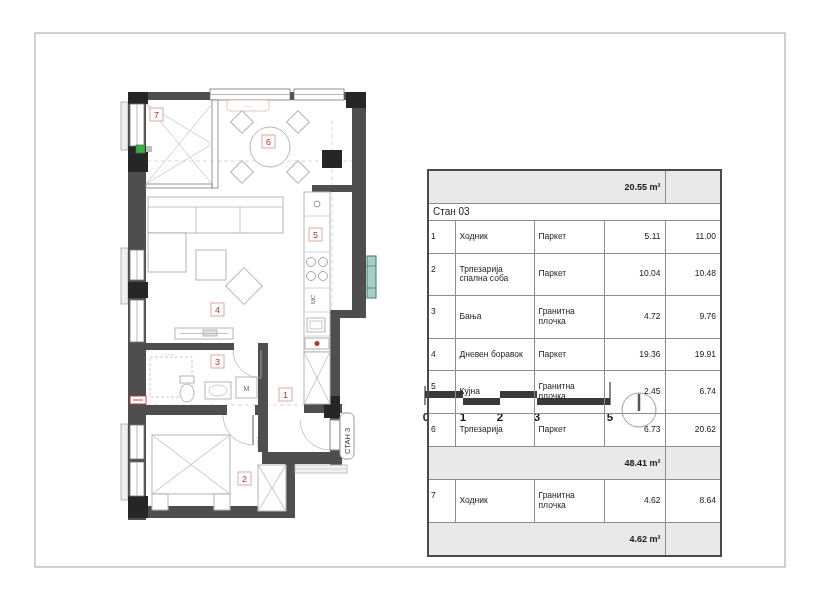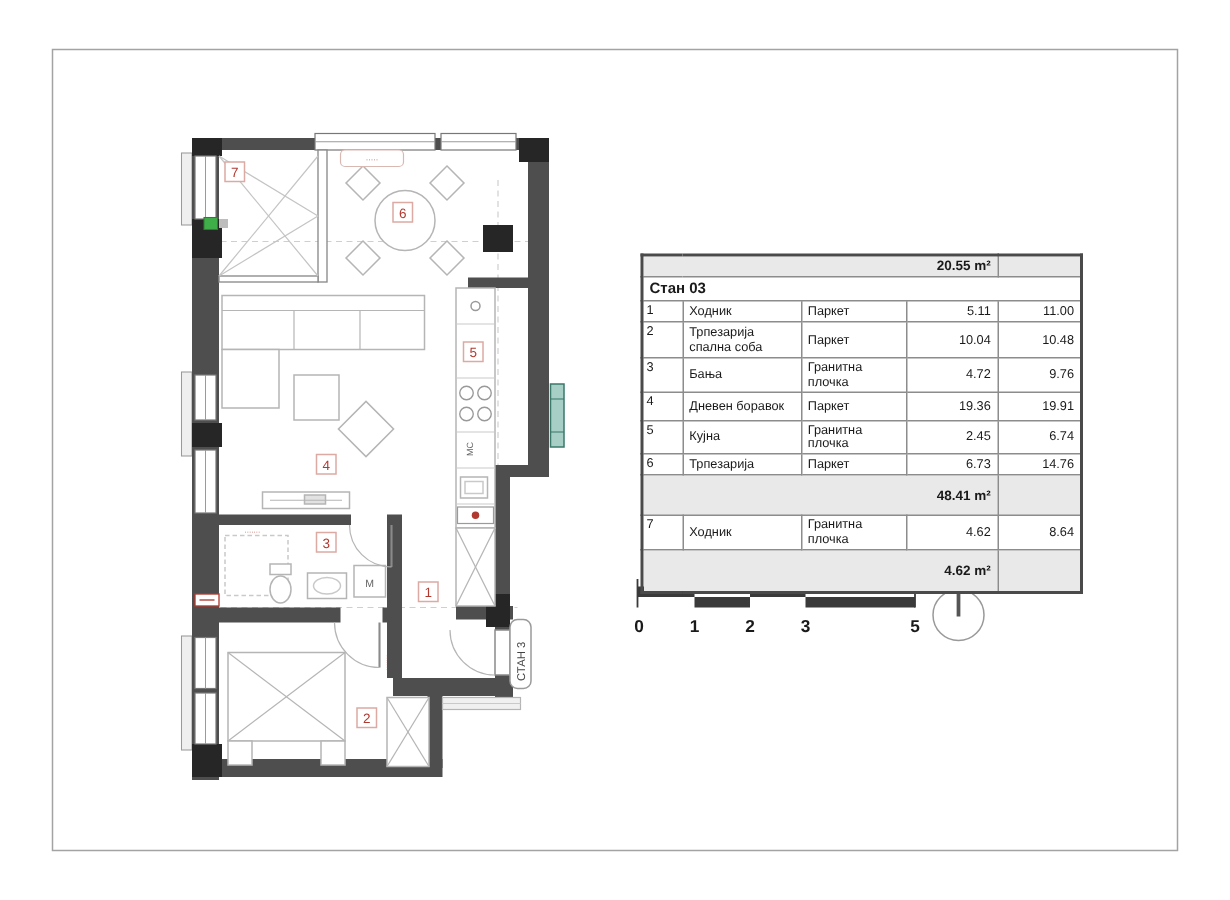--- a/index.html
+++ b/index.html
@@ -4,26 +4,26 @@
 <style>
   html,body{margin:0;padding:0;background:#fff;}
   .stage{position:relative;width:820px;height:600px;background:#fff;overflow:hidden;
          font-family:"Liberation Sans", sans-serif;}
   .plan-svg{position:absolute;left:0;top:0;}
   
   .area-table{position:absolute;left:427px;top:169px;}
   .area-table table{border-collapse:collapse;table-layout:fixed;width:293px;
                     border:2px solid #4a4a4a;}
   .area-table td{border:1px solid #8c8c8c;font-size:8.5px;color:#1a1a1a;
-                 padding:1px 4px;line-height:1.15;vertical-align:middle;
+                 padding:11px 4px;line-height:1.15;vertical-align:middle;
                  overflow:hidden;}
   .area-table td.num{vertical-align:top;padding-left:2px;}
   .area-table td.r{text-align:right;}
   .area-table tr.hdr td{background:#e9e9e9;font-weight:bold;font-size:9px;}
-  .area-table tr.title-row td{font-weight:bold;font-size:10px;padding:2px 4px;margin-left:16px;}
+  .area-table tr.title-row td{font-weight:normal;font-size:10px;padding:2px 4px;margin-left:16px;}
   .svg-txt{font-family:"Liberation Sans", sans-serif;}
 </style>
 </head>
 <body>
 
 <div class="stage">
 
 <svg class="plan-svg" width="820" height="600" viewBox="0 0 820 600">
 
   <rect x="35" y="33" width="750" height="534" fill="none" stroke="#a3a3a3" stroke-width="1"></rect>
@@ -310,21 +310,21 @@
         <td>Кујна</td>
         <td>Гранитна плочка</td>
         <td class="r">2.45</td>
         <td class="r">6.74</td>
       </tr>
       <tr style="height:14px">
         <td class="num">6</td>
         <td>Трпезарија</td>
         <td>Паркет</td>
         <td class="r">6.73</td>
-        <td class="r">14.76</td>
+        <td class="r">20.62</td>
       </tr>
 
       <tr class="hdr" style="height:27px">
         <td colspan="4" class="r">48.41 m²</td>
         <td></td>
       </tr>
 
       <tr style="height:14px">
         <td class="num">7</td>
         <td>Ходник</td>

